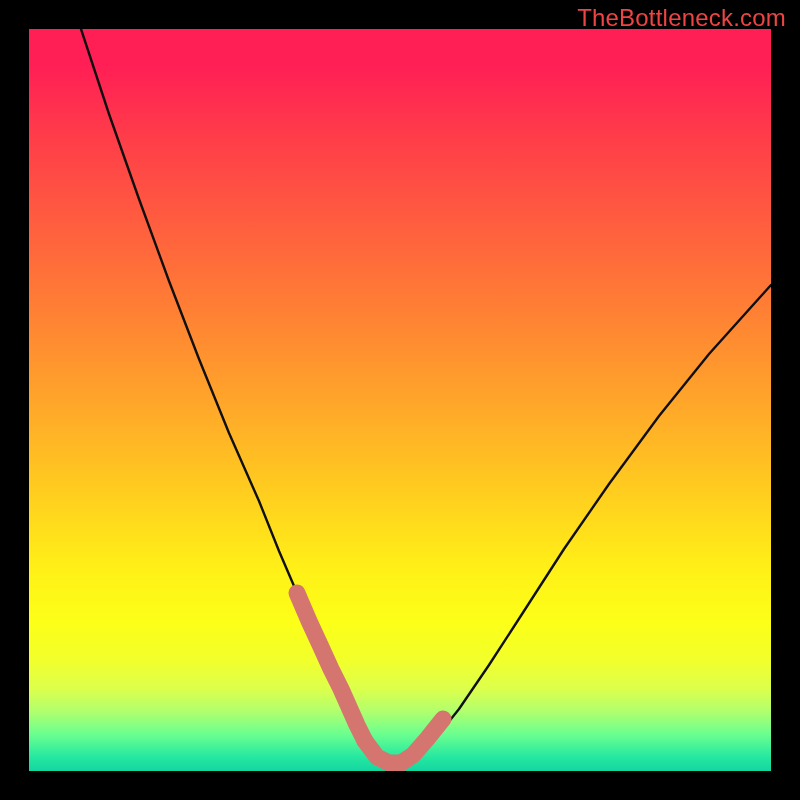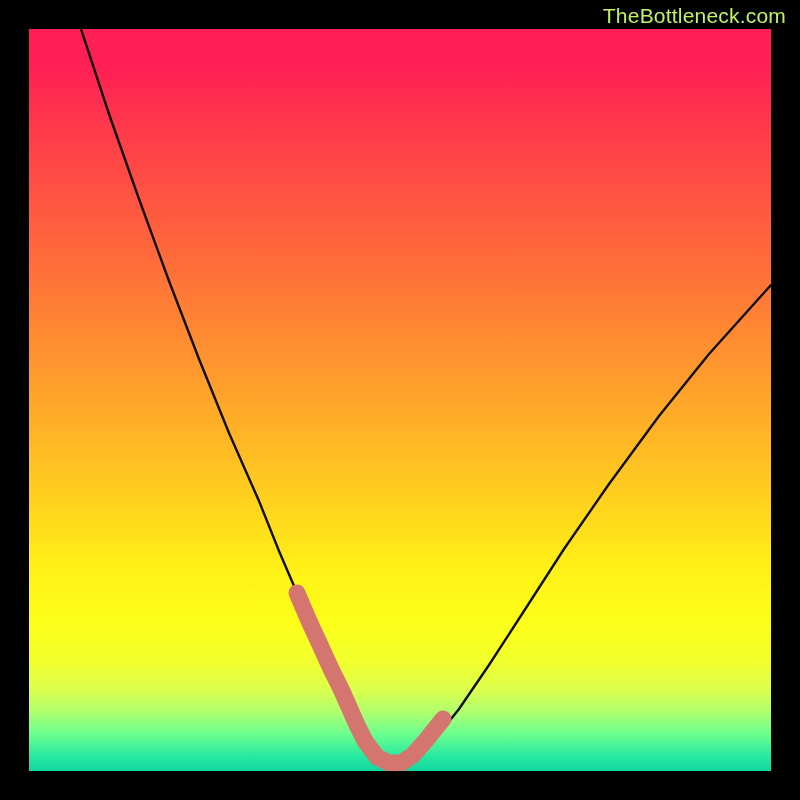--- a/index.html
+++ b/index.html
@@ -14,22 +14,22 @@
   .stage {
     position: relative;
     width: 800px;
     height: 800px;
     background: #000;
   }
   .watermark {
     position: absolute;
     top: 4px;
     right: 14px;
-    color: #bef264;
-    font-size: 21px;
+    color: #ef4444;
+    font-size: 24px;
     font-weight: 500;
     letter-spacing: 0.2px;
     z-index: 30;
   }
   .plot-frame {
     position: absolute;
     left: 29px;
     top: 29px;
     width: 742px;
     height: 742px;

